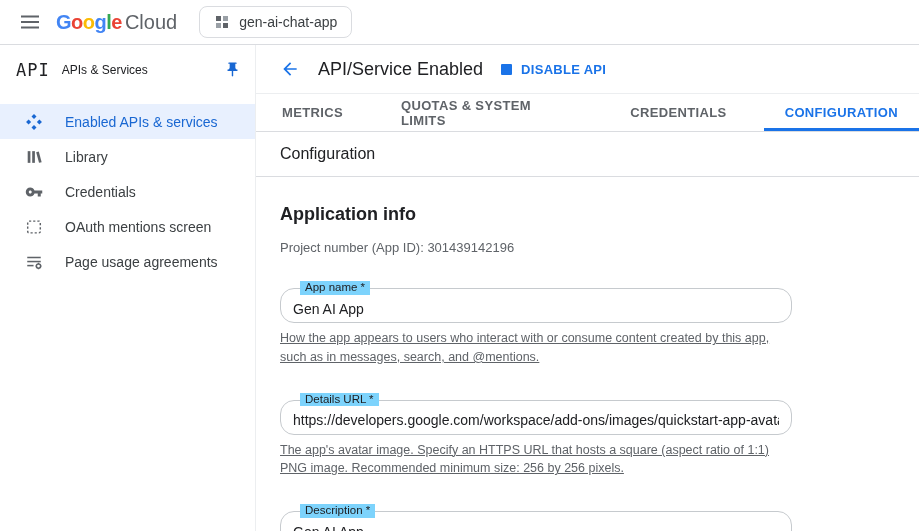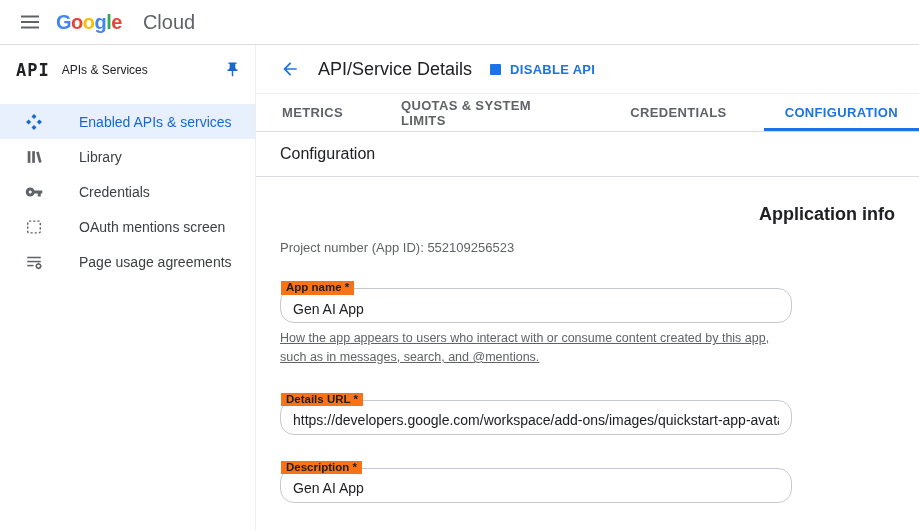--- a/index.html
+++ b/index.html
@@ -4,41 +4,41 @@
 <style>
   * { margin:0; padding:0; box-sizing:border-box; }
   html,body { width:919px; height:531px; overflow:hidden; background:#fff;
     font-family:"Liberation Sans", sans-serif; color:#202124; }
 
   
   .topbar { height:45px; display:flex; align-items:center; padding:0 10px;
     border-bottom:1px solid #dadce0; background:#fff; }
   .icon-btn { width:40px; height:40px; border:none; background:transparent;
     display:flex; align-items:center; justify-content:center; cursor:pointer; }
-  .brand { display:flex; align-items:baseline; gap:21px; margin-left:6px; margin-right:22px; }
+  .brand { display:flex; align-items:baseline; gap:3px; margin-left:6px; margin-right:22px; }
   .brand-google { font-size:20px; font-weight:700; letter-spacing:-0.5px; }
   .brand-cloud  { font-size:20px; color:#5f6368; }
   .project-chip { display:flex; align-items:center; gap:9px; height:32px;
     border:1px solid #dadce0; border-radius:8px; padding:0 14px; background:#fff;
     font-size:14px; color:#3c4043; cursor:pointer; }
 
   
   .app { display:flex; height:486px; }
   .sidebar { width:256px; flex:0 0 256px; border-right:1px solid #eceef0; background:#fff; }
   .main { flex:1; min-width:0; }
 
   
   .sidebar-header { height:49px; display:flex; align-items:center; padding:0 14px 0 16px; }
-  .api-logo { font-family:"DejaVu Sans Mono", monospace; font-weight:700; font-size:17px;
+  .api-logo { font-family:"DejaVu Sans Mono", monospace; font-weight:400; font-size:17px;
     letter-spacing:1px; color:#202124; margin-right:12px; }
   .sidebar-title { font-size:12px; color:#202124; }
   .pin { margin-left:auto; background:none; border:none; cursor:pointer;
     display:flex; align-items:center; }
   .nav { padding-top:10px; }
-  .nav-item { height:35px; display:flex; align-items:center; gap:35px;
+  .nav-item { height:35px; display:flex; align-items:center; gap:21px;
     padding-left:24px; font-size:14px; color:#3c4043; cursor:pointer; }
   .nav-item .nav-icon { width:20px; height:20px; display:flex; align-items:center;
     justify-content:center; color:#5f6368; flex:0 0 20px; }
   .nav-item.active { background:#e8f0fe; color:#1967d2; }
   .nav-item.active .nav-icon { color:#1967d2; }
 
   
   .page-header { height:49px; display:flex; align-items:center; gap:18px;
     padding:0 24px; border-bottom:1px solid #eceef0; }
   .back-btn { background:none; border:none; cursor:pointer; display:flex; align-items:center; }
@@ -54,46 +54,55 @@
   .tab { display:flex; align-items:center; padding:0 21px; font-size:13px;
     font-weight:700; letter-spacing:0.35px; color:#5f6368; cursor:pointer; }
   .tab.active { color:#1a73e8; box-shadow: inset 0 -3px 0 #1a73e8; }
 
   
   .config-bar { padding:13px 24px; font-size:16px; color:#202124;
     border-bottom:1px solid #dadce0; }
 
   
   .content { padding:27px 24px 0 24px; }
-  .section-heading { font-size:18px; font-weight:700; color:#202124; margin-bottom:15px;text-align:right; }
+  .section-heading { font-size:18px; font-weight:700; color:#202124; margin-bottom:15px; }
   .project-number { font-size:13px; color:#5f6368; }
 
   .field-group { position:relative; width:512px; margin-top:33px; }
   .field-group input { width:100%; height:35px; border:1px solid #c6cace;
     border-radius:14px; padding:6px 12px 0 12px; font-size:14px; color:#202124;
     font-family:"Liberation Sans", sans-serif; background:#fff; outline:none; }
-  .float-label { position:absolute; top:-7px; left:1px; background:#f97316;
-    padding:0 5px; font-size:11.5px; font-weight:700; color:#202124; line-height:1.2; }
+  .float-label { position:absolute; top:-7px; left:20px; background:#7dd3fc;
+    padding:0 5px; font-size:11.5px; font-weight:400; color:#202124; line-height:1.2; }
   .helper { margin-top:6px; font-size:12.5px; line-height:1.5; color:#5f6368; width:506px;text-decoration:underline; }
 </style>
 </head>
 <body>
 
 <div class="topbar">
   <button class="icon-btn">
     <svg width="18" height="18" viewBox="0 0 18 18">
       <rect x="0" y="2.5" width="18" height="2" fill="#5f6368"></rect>
       <rect x="0" y="8" width="18" height="2" fill="#5f6368"></rect>
       <rect x="0" y="13.5" width="18" height="2" fill="#5f6368"></rect>
     </svg>
   </button>
   <div class="brand">
     <span class="brand-google"><span style="color: rgb(66, 133, 244);">G</span><span style="color: rgb(234, 67, 53);">o</span><span style="color: rgb(251, 188, 5);">o</span><span style="color: rgb(66, 133, 244);">g</span><span style="color: rgb(52, 168, 83);">l</span><span style="color: rgb(234, 67, 53);">e</span></span>
     <span class="brand-cloud">Cloud</span>
   </div>
+  <button class="project-chip">
+    <svg width="16" height="16" viewBox="0 0 16 16">
+      <rect x="2" y="2" width="5" height="5" fill="#5f6368"></rect>
+      <rect x="9" y="2" width="5" height="5" fill="#9aa0a6"></rect>
+      <rect x="2" y="9" width="5" height="5" fill="#9aa0a6"></rect>
+      <rect x="9" y="9" width="5" height="5" fill="#5f6368"></rect>
+    </svg>
+    <span>gen-ai-chat-app</span>
+  </button>
 </div>
 
 <div class="app">
 
   <aside class="sidebar">
     <div class="sidebar-header">
       <span class="api-logo">API</span>
       <span class="sidebar-title">APIs &amp; Services</span>
       <button class="pin">
         <svg width="17" height="17" viewBox="0 0 24 24">
@@ -155,49 +164,50 @@
   </aside>
 
   <main class="main">
 
     <div class="page-header">
       <button class="back-btn">
         <svg width="20" height="20" viewBox="0 0 24 24">
           <path fill="#1a73e8" d="M20 11H7.83l5.59-5.59L12 4l-8 8 8 8 1.41-1.41L7.83 13H20v-2z"></path>
         </svg>
       </button>
-      <span class="page-title">API/Service Details</span>
+      <span class="page-title">API/Service Enabled</span>
       <button class="disable-btn">
         <span class="stop-square"></span>
         <span>DISABLE API</span>
       </button>
     </div>
 
     <div class="tabs">
       <div class="tab">METRICS</div>
       <div class="tab">QUOTAS &amp; SYSTEM LIMITS</div>
       <div class="tab">CREDENTIALS</div>
       <div class="tab active">CONFIGURATION</div>
     </div>
 
     <div class="config-bar">Configuration</div>
 
     <div class="content">
       <div class="section-heading">Application info</div>
-      <div class="project-number">Project number (App ID): 552109256523</div>
+      <div class="project-number">Project number (App ID): 301439142196</div>
 
       <div class="field-group">
         <span class="float-label">App name *</span>
         <input type="text" value="Gen AI App" style="">
         <div class="helper">How the app appears to users who interact with or consume content created by this app, such as in messages, search, and @mentions.</div>
       </div>
 
       <div class="field-group">
         <span class="float-label">Details URL *</span>
         <input type="text" value="https://developers.google.com/workspace/add-ons/images/quickstart-app-avatar.png" style="">
+        <div class="helper">The app's avatar image. Specify an HTTPS URL that hosts a square (aspect ratio of 1:1) PNG image. Recommended minimum size: 256 by 256 pixels.</div>
       </div>
 
       <div class="field-group">
         <span class="float-label">Description *</span>
         <input type="text" value="Gen AI App" style="">
         
       </div>
     </div>
 
   </main>

